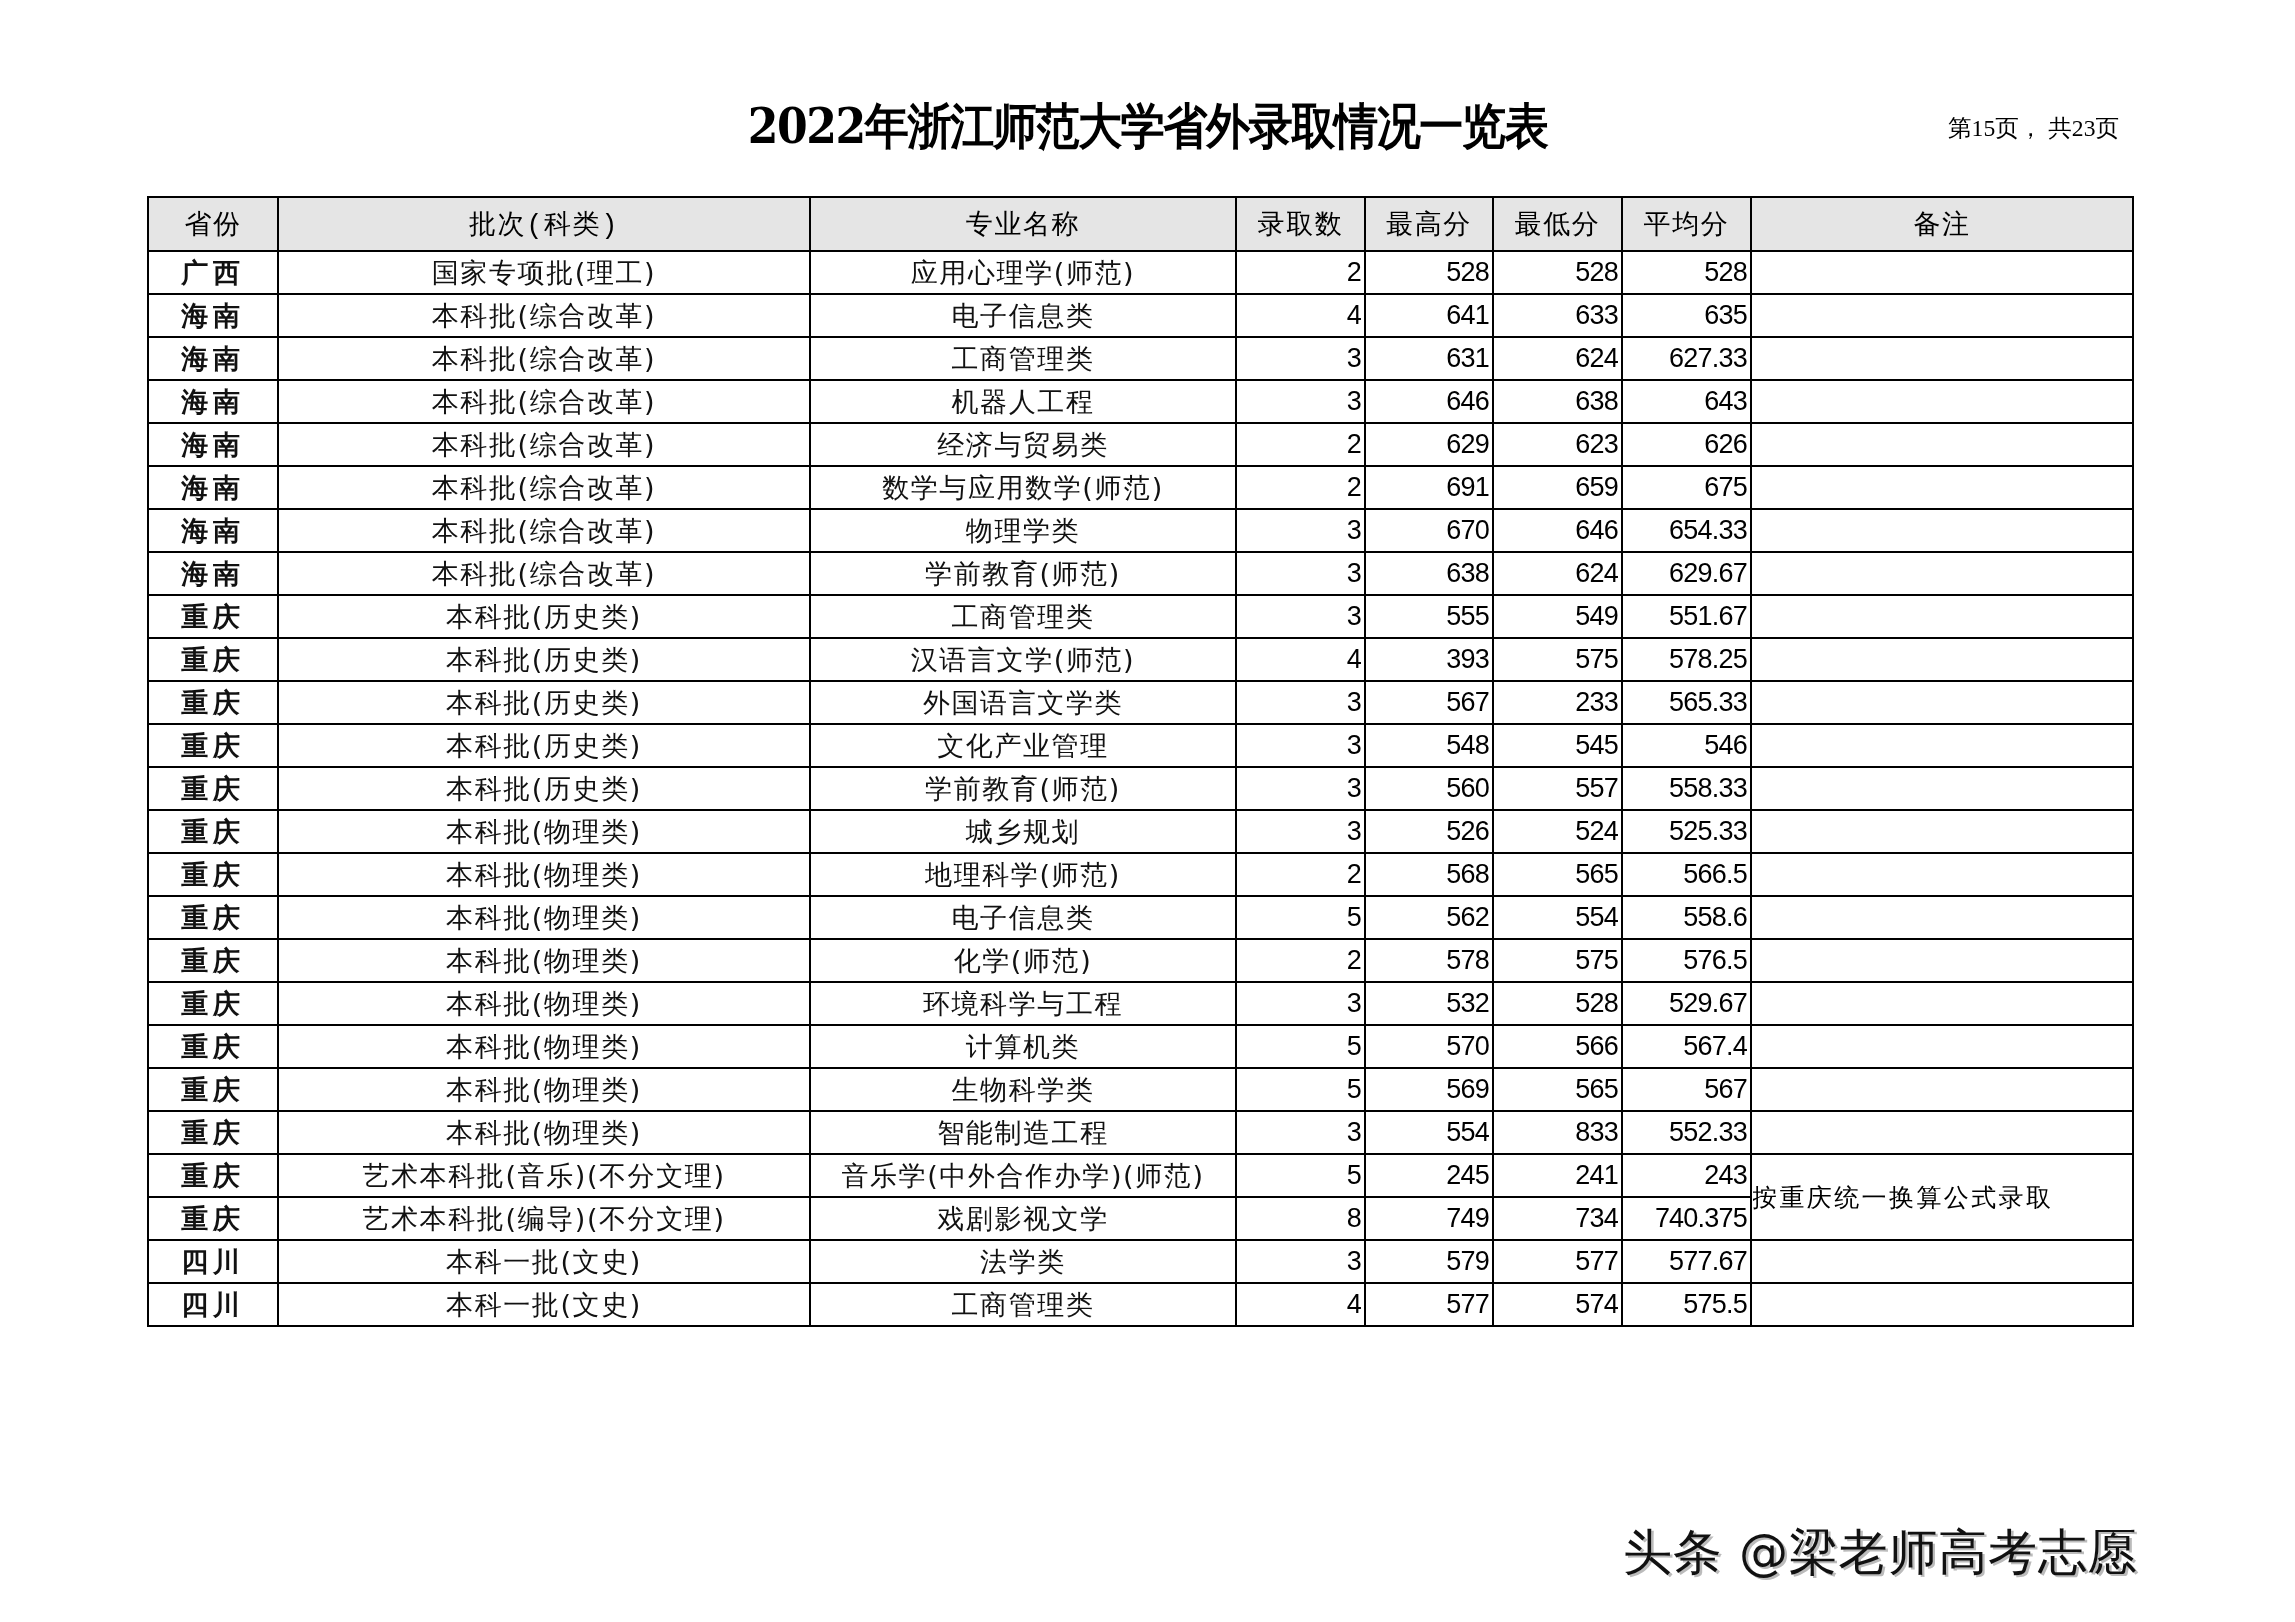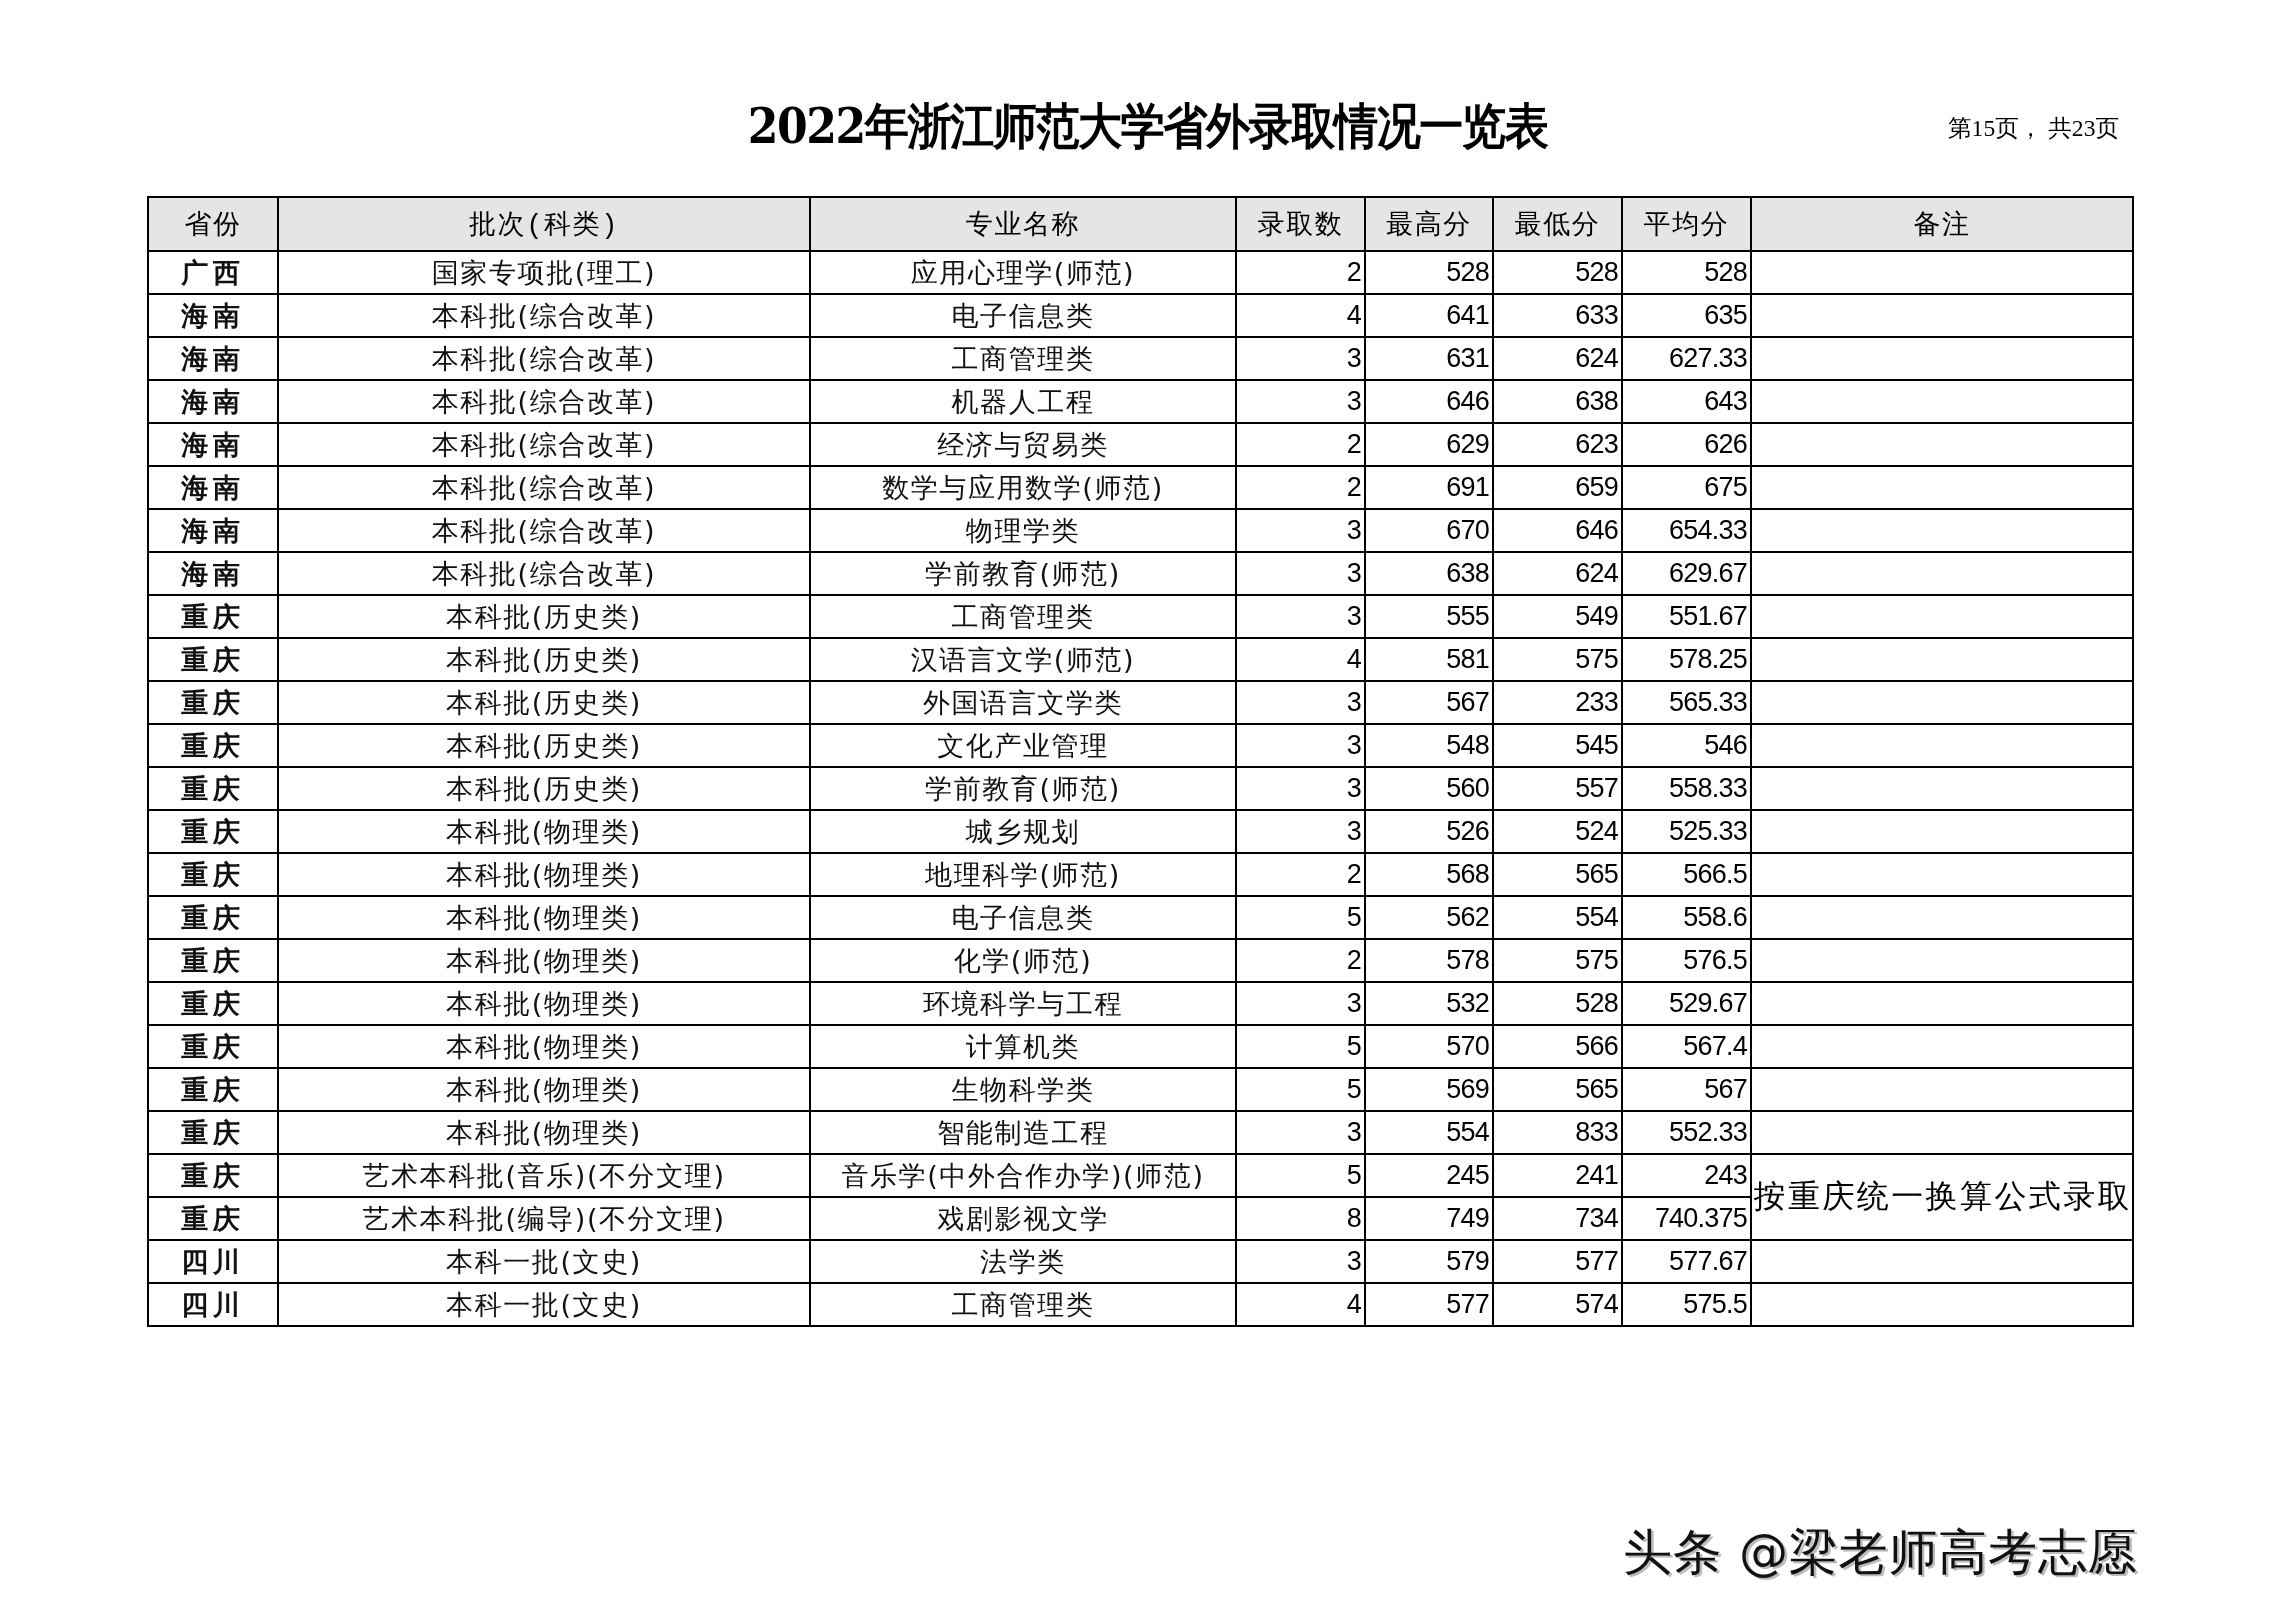--- a/index.html
+++ b/index.html
@@ -6,21 +6,21 @@
   body { width:2295px; height:1622px; position:relative; overflow:hidden; font-family:"DejaVu Serif", serif; color:#000; }
   .title { position:absolute; left:0; width:2295px; top:94px; text-align:center; font-family:"DejaVu Serif", serif; font-weight:bold; font-size:49px; letter-spacing:-1.6px; transform:scaleX(0.9); transform-origin:1148px 0; }
   .title span { display:inline-block; }
   .page-no { position:absolute; left:1948px; top:112px; font-size:23.6px; font-family:"Liberation Serif", serif; white-space:nowrap; }
   table.main { position:absolute; left:147px; top:196px; border-collapse:collapse; table-layout:fixed; width:1985px; }
   table.main th, table.main td { border:2.4px solid #000; height:41px; padding:0; font-size:27px; font-weight:normal; overflow:hidden; white-space:nowrap; }
   table.main thead th { height:52px; background:#e5e5e5; font-family:Liberation Mono, monospace; letter-spacing:1.6px; }
   table.main td.c { text-align:center; font-family:"DejaVu Sans", sans-serif; letter-spacing:1.6px; color:#111; }
   table.main td.prov { font-weight:bold; letter-spacing:4.7px; }
   table.main td.n { text-align:right; padding-right:3.1px; font-family:"Liberation Sans Narrow", "Liberation Sans", sans-serif; font-size:27px; letter-spacing:-0.8px; }
-  table.main td.remark { text-align:right; font-family:"DejaVu Sans", sans-serif; font-size:32px; letter-spacing:2.4px;border-radius:18px; }
+  table.main td.remark { text-align:left; font-family:"DejaVu Sans", sans-serif; font-size:25px; letter-spacing:2.4px;border-radius:18px; }
   .watermark { position:absolute; left:1623px; top:1520px; font-family:"DejaVu Sans", sans-serif; font-size:49px; color:#111; text-shadow:2.4px 2.4px 0 #bbb; letter-spacing:0.8px; white-space:nowrap; }
 </style>
 </head>
 <body>
 
 <div class="title"><span>2022年浙江师范大学省外录取情况一览表</span></div>
 <div class="page-no">第15页， 共23页</div>
 
 <table class="main">
   <colgroup>
@@ -134,21 +134,21 @@
         <td class="n">555</td>
         <td class="n">549</td>
         <td class="n">551.67</td>
         <td class="remark"></td>
       </tr>
       <tr>
         <td class="c prov">重庆</td>
         <td class="c">本科批(历史类)</td>
         <td class="c">汉语言文学(师范)</td>
         <td class="n">4</td>
-        <td class="n">581</td>
+        <td class="n">393</td>
         <td class="n">575</td>
         <td class="n">578.25</td>
         <td class="remark"></td>
       </tr>
       <tr>
         <td class="c prov">重庆</td>
         <td class="c">本科批(历史类)</td>
         <td class="c">外国语言文学类</td>
         <td class="n">3</td>
         <td class="n">567</td>

